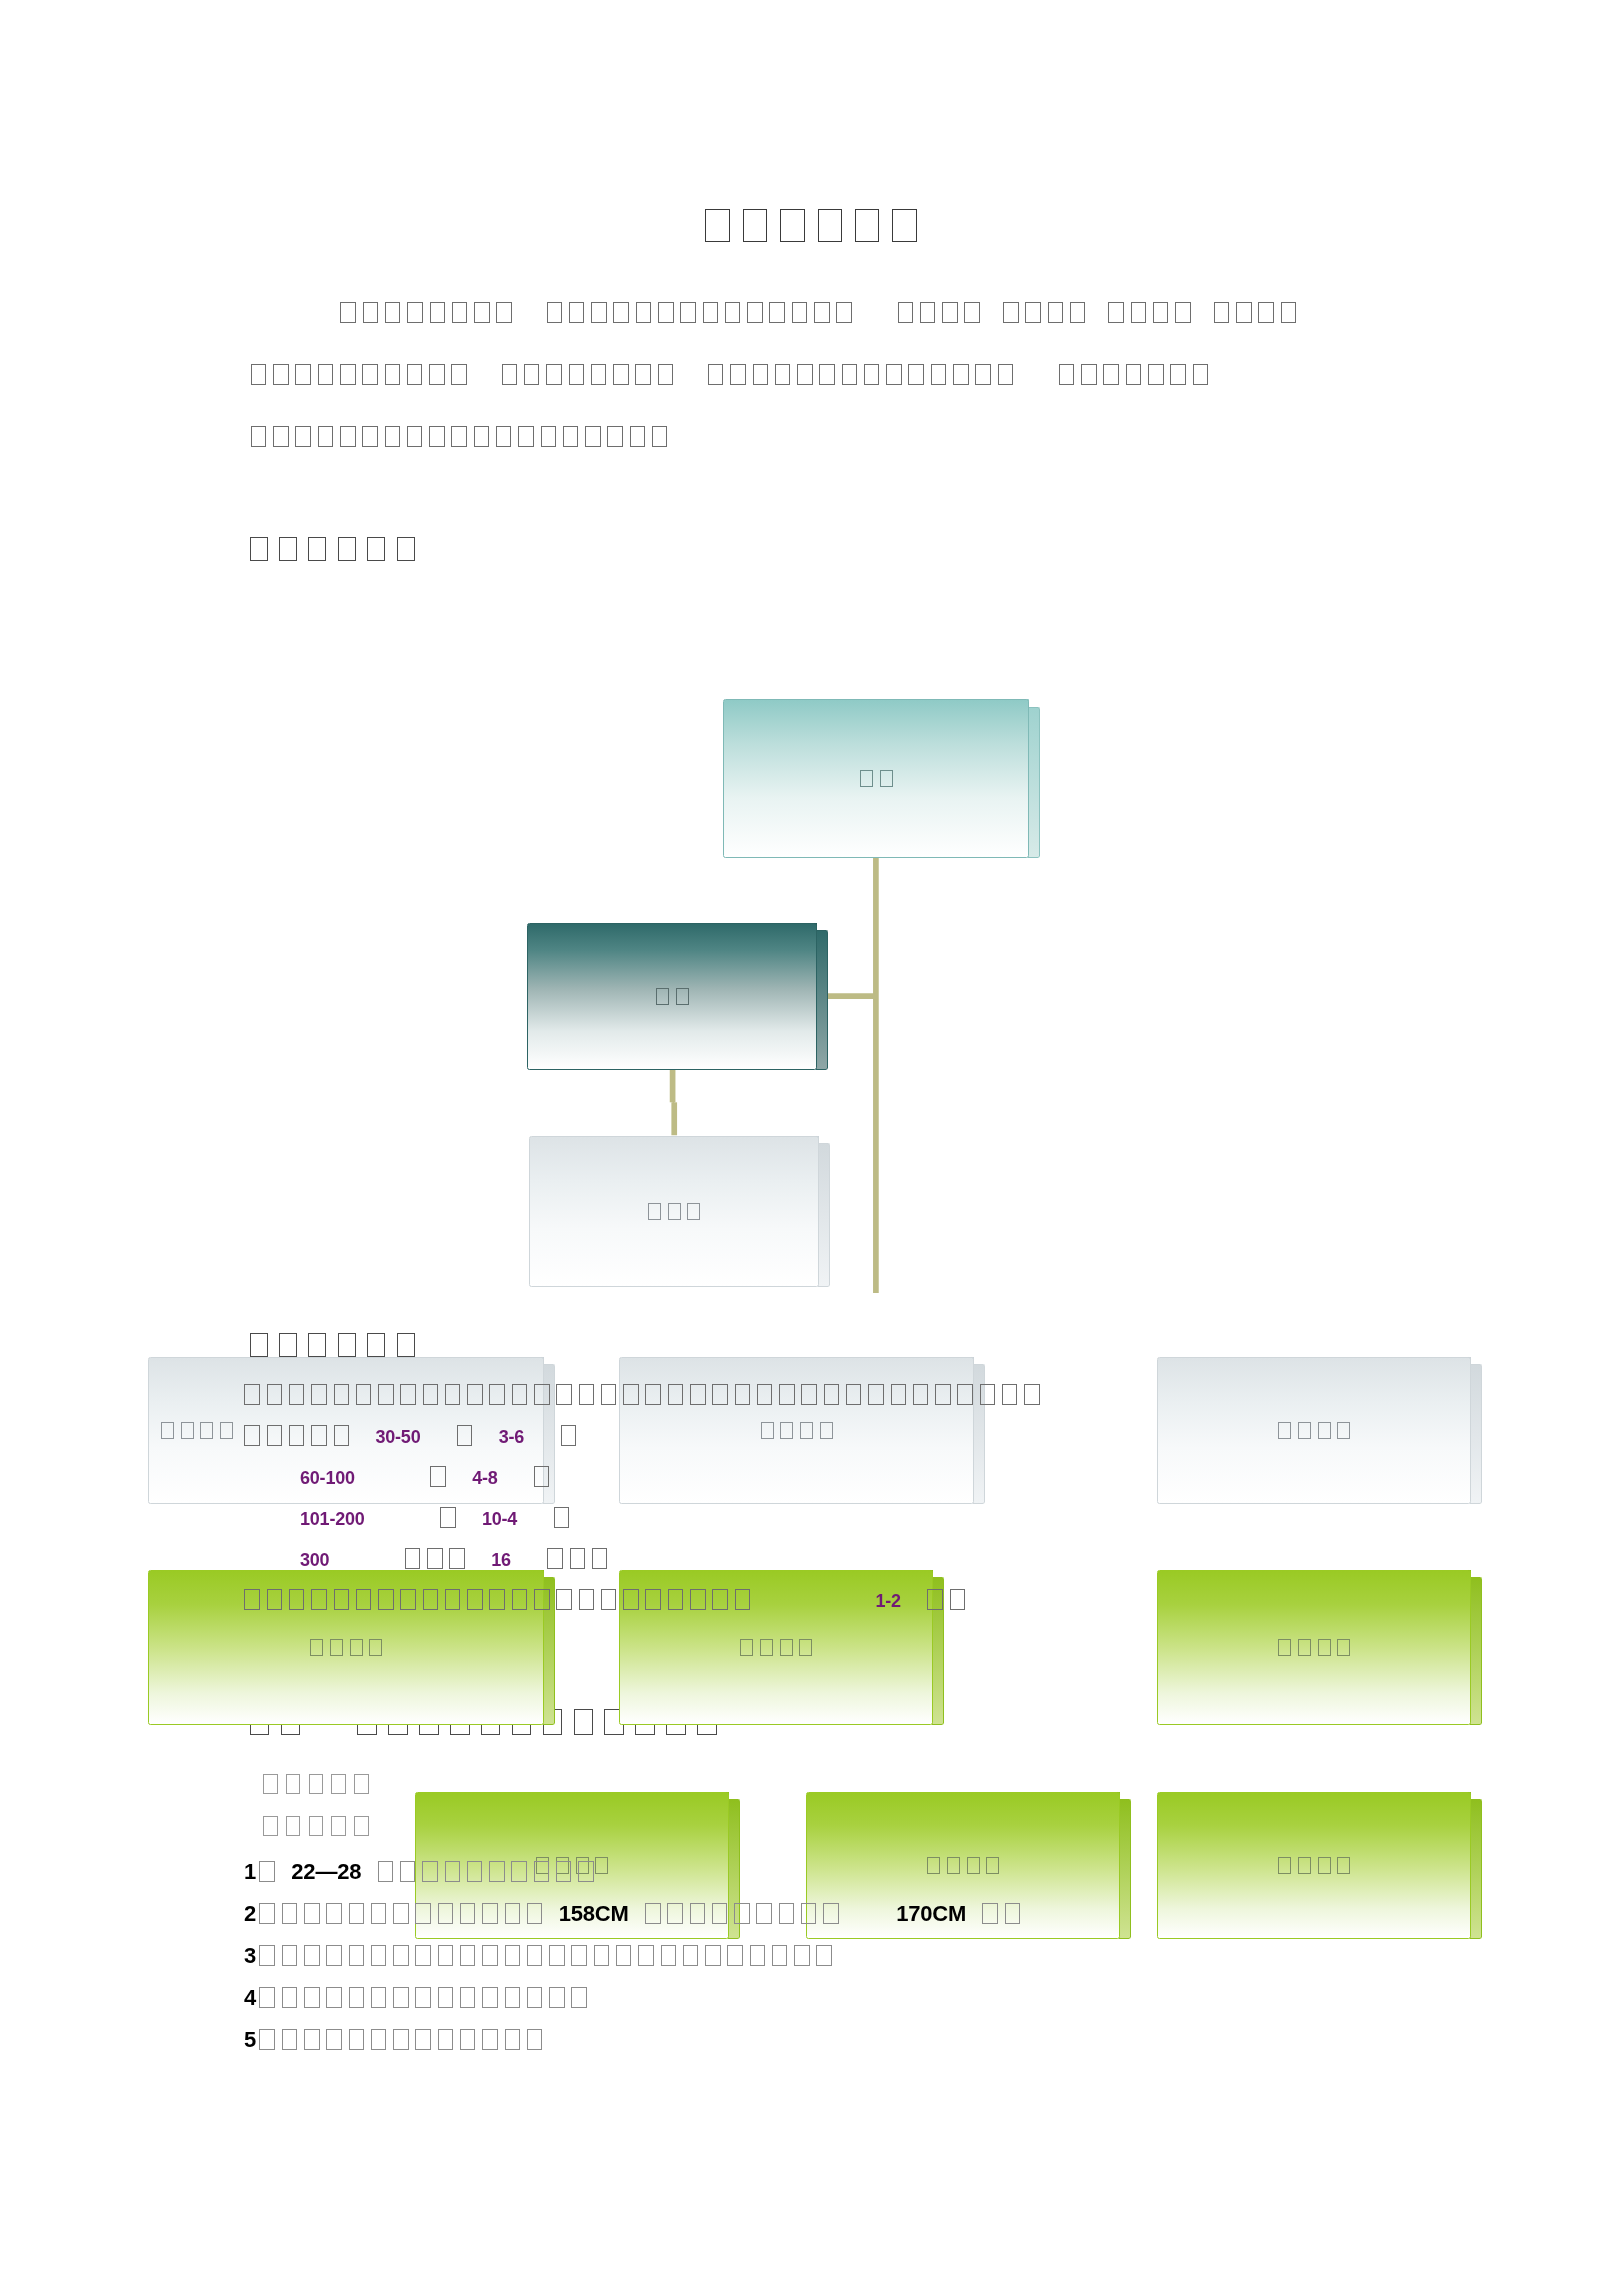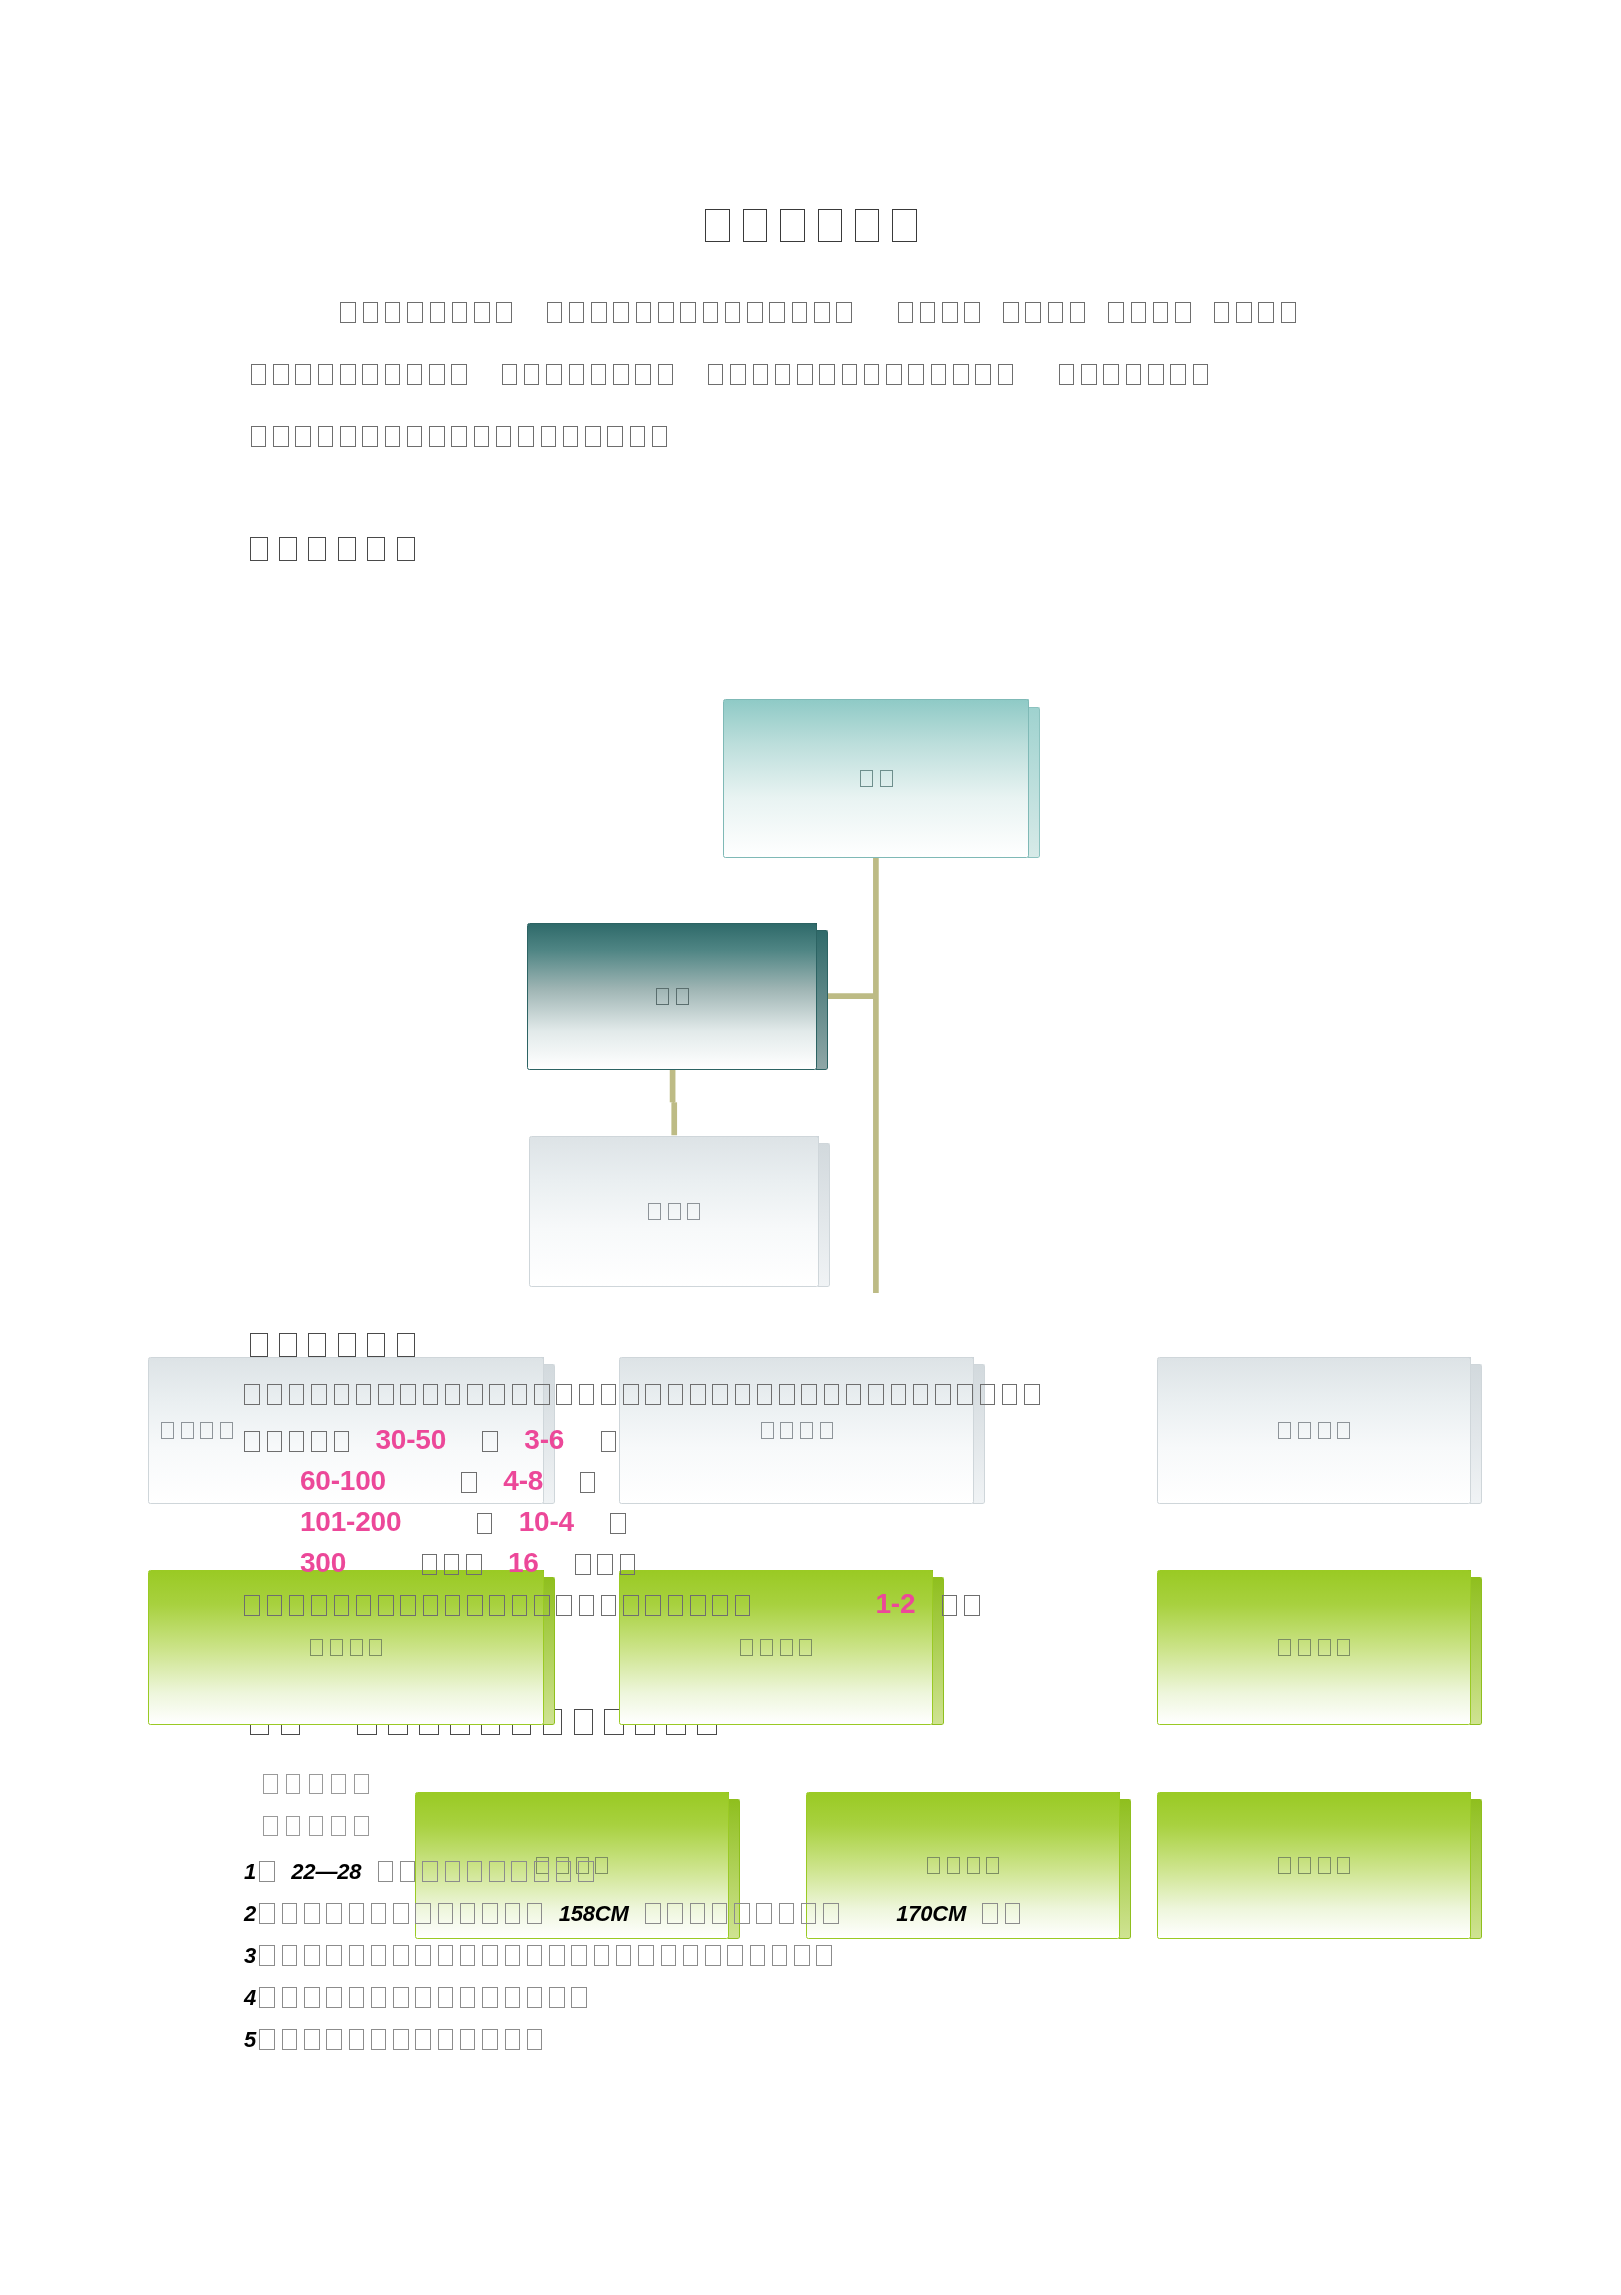--- a/index.html
+++ b/index.html
@@ -74,21 +74,21 @@
   .n-green .face{background:linear-gradient(180deg,#9aca24 0%,#a8d13f 22%,#cde48c 52%,#eef6dc 80%,#ffffff 100%);
                  border:1.3px solid #9aca24;}
   .n-green .bevR{background:linear-gradient(180deg,#8fbf1e,#cfe392);border:0.8px solid #8fbf1e;border-left:none;}
   .n-green .bevT{background:linear-gradient(180deg,#8cbd1c,#9aca24);}
   .n-green .tf{border-color:#7d8e62;}
 
   
   #staff{position:absolute;left:241px;top:1383px;width:1221px;}
   #staff .ln{height:41px;white-space:nowrap;color:#6d6d6d;}
   #staff .tf{width:15.5px;height:21px;border-width:1.1px;border-color:#6e6e6e;margin:0 3.4px;}
-  #staff .num{color:#ec4899;font-weight:bold;font-size:28px;letter-spacing:-0.2px;
+  #staff .num{color:#701a75;font-weight:bold;font-size:18px;letter-spacing:-0.2px;
               font-family:"Liberation Sans",sans-serif;}
   #staff .ind{display:inline-block;width:59px;}
   #staff .tabA{display:inline-block;width:72px;}
   #staff .tabB{display:inline-block;width:33px;}
   #staff .tabC{display:inline-block;width:23px;}
   #staff .tabD{display:inline-block;width:122px;}
 
   
   .h3{position:absolute;white-space:nowrap;color:#9a9a9a;left:259px;}
   .h3 .tf{width:14.6px;height:19.5px;border-width:1.1px;border-color:#9a9a9a;margin:0 4.1px;}
@@ -282,21 +282,21 @@
       <div class="ln"><span class="tf"></span><span class="tf"></span><span class="tf"></span><span class="tf"></span><span class="tf"></span><span class="tabC"></span><span class="num">30-50</span><span class="tabB"></span><span class="tf"></span><span class="tabC"></span><span class="num">3-6</span><span class="tabB"></span><span class="tf"></span></div>
       <div class="ln"><span class="ind"></span><span class="num">60-100</span><span class="tabA"></span><span class="tf"></span><span class="tabC"></span><span class="num">4-8</span><span class="tabB"></span><span class="tf"></span></div>
       <div class="ln"><span class="ind"></span><span class="num">101-200</span><span class="tabA"></span><span class="tf"></span><span class="tabC"></span><span class="num">10-4</span><span class="tabB"></span><span class="tf"></span></div>
       <div class="ln"><span class="ind"></span><span class="num">300</span><span class="tabA"></span><span class="tf"></span><span class="tf"></span><span class="tf"></span><span class="tabC"></span><span class="num">16</span><span class="tabB"></span><span class="tf"></span><span class="tf"></span><span class="tf"></span></div>
       <div class="ln"><span class="tf"></span><span class="tf"></span><span class="tf"></span><span class="tf"></span><span class="tf"></span><span class="tf"></span><span class="tf"></span><span class="tf"></span><span class="tf"></span><span class="tf"></span><span class="tf"></span><span class="tf"></span><span class="tf"></span><span class="tf"></span><span class="tf"></span><span class="tf"></span><span class="tf"></span><span class="tf"></span><span class="tf"></span><span class="tf"></span><span class="tf"></span><span class="tf"></span><span class="tf"></span><span class="tabD"></span><span class="num">1-2</span><span class="tabC"></span><span class="tf"></span><span class="tf"></span></div>
     </div>
 
   <div class="h3" id="sh1"><span class="tf"></span><span class="tf"></span><span class="tf"></span><span class="tf"></span><span class="tf"></span></div>
   <div class="h3" id="sh2"><span class="tf"></span><span class="tf"></span><span class="tf"></span><span class="tf"></span><span class="tf"></span></div>
 
-  <div id="list" style="font-size: 21px; font-style: italic;">
+  <div id="list" style="font-size: 21px;">
       <div class="ln"><span class="num">1</span><span class="tf"></span><span class="sep"></span><span class="num">22—28</span><span class="sep"></span><span class="tf"></span><span class="tf"></span><span class="tf"></span><span class="tf"></span><span class="tf"></span><span class="tf"></span><span class="tf"></span><span class="tf"></span><span class="tf"></span><span class="tf"></span></div>
       <div class="ln"><span class="num">2</span><span class="tf"></span><span class="tf"></span><span class="tf"></span><span class="tf"></span><span class="tf"></span><span class="tf"></span><span class="tf"></span><span class="tf"></span><span class="tf"></span><span class="tf"></span><span class="tf"></span><span class="tf"></span><span class="tf"></span><span class="sep"></span><span class="num">158CM</span><span class="sep"></span><span class="tf"></span><span class="tf"></span><span class="tf"></span><span class="tf"></span><span class="tf"></span><span class="tf"></span><span class="tf"></span><span class="tf"></span><span class="tf"></span><span class="gapX"></span><span class="num">170CM</span><span class="sep"></span><span class="tf"></span><span class="tf"></span></div>
       <div class="ln"><span class="num">3</span><span class="tf"></span><span class="tf"></span><span class="tf"></span><span class="tf"></span><span class="tf"></span><span class="tf"></span><span class="tf"></span><span class="tf"></span><span class="tf"></span><span class="tf"></span><span class="tf"></span><span class="tf"></span><span class="tf"></span><span class="tf"></span><span class="tf"></span><span class="tf"></span><span class="tf"></span><span class="tf"></span><span class="tf"></span><span class="tf"></span><span class="tf"></span><span class="tf"></span><span class="tf"></span><span class="tf"></span><span class="tf"></span><span class="tf"></span></div>
       <div class="ln"><span class="num">4</span><span class="tf"></span><span class="tf"></span><span class="tf"></span><span class="tf"></span><span class="tf"></span><span class="tf"></span><span class="tf"></span><span class="tf"></span><span class="tf"></span><span class="tf"></span><span class="tf"></span><span class="tf"></span><span class="tf"></span><span class="tf"></span><span class="tf"></span></div>
       <div class="ln"><span class="num">5</span><span class="tf"></span><span class="tf"></span><span class="tf"></span><span class="tf"></span><span class="tf"></span><span class="tf"></span><span class="tf"></span><span class="tf"></span><span class="tf"></span><span class="tf"></span><span class="tf"></span><span class="tf"></span><span class="tf"></span></div>
     </div>
 
 </div>
 
 

